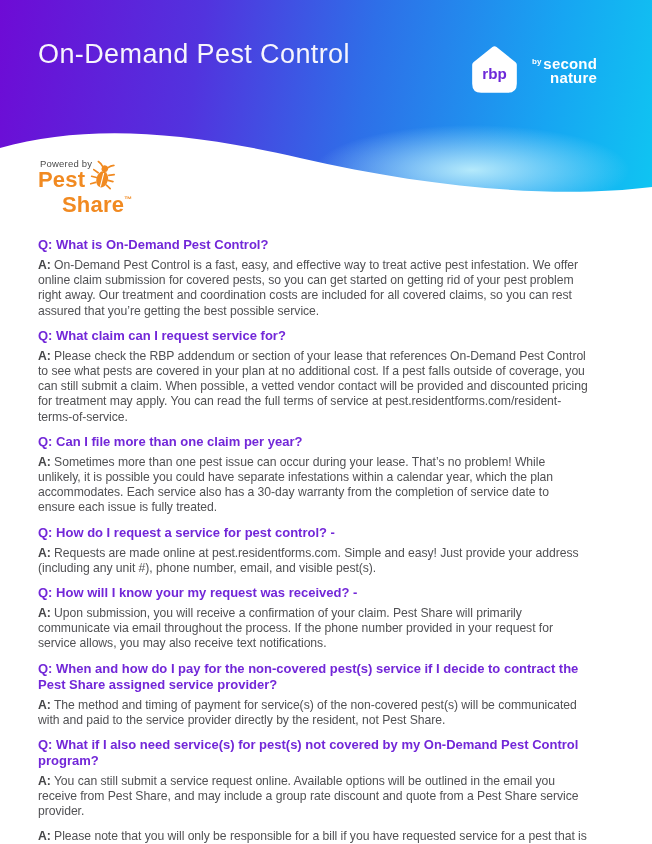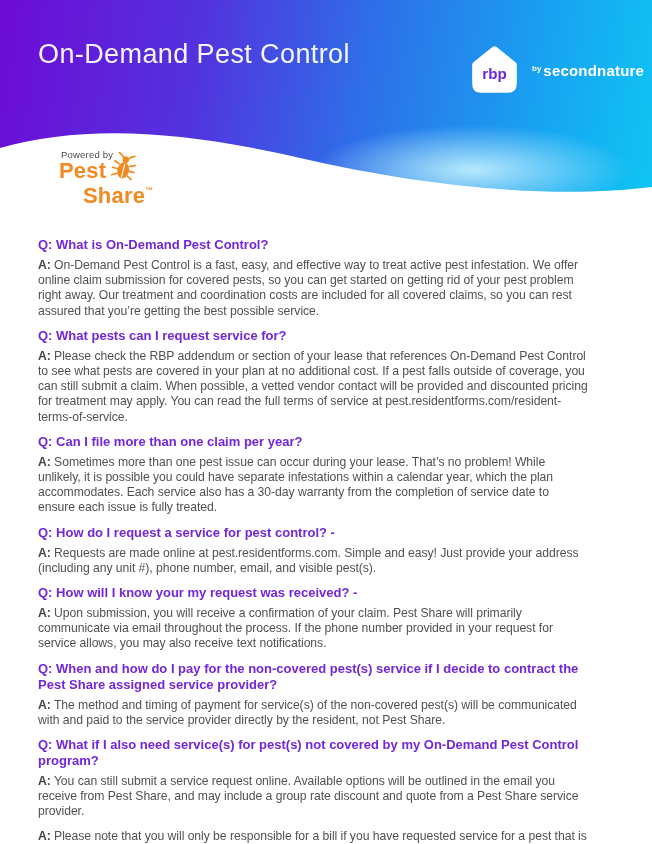--- a/index.html
+++ b/index.html
@@ -23,24 +23,24 @@
   }
   .wave{position:absolute;left:0;top:0;width:652px;height:231px;display:block;}
   .hero-titles{position:absolute;left:38px;top:36px;color:#ffffff;}
   .title1{font-size:27px;font-weight:500;letter-spacing:.4px;line-height:36px;color:#f7f5fc;}
   .title2{font-size:27px;font-weight:800;letter-spacing:.4px;line-height:36px;color:#ffffff;}
 
   
   .brand{position:absolute;left:466px;top:42px;display:flex;align-items:center;gap:9px;}
   .sn{display:flex;align-items:flex-start;color:#ffffff;}
   .sn-by{font-size:8px;font-weight:700;margin-right:2px;}
-  .sn-words{display:flex;flex-direction:row;align-items:flex-end;font-size:15px;font-weight:800;line-height:13.5px;letter-spacing:.2px;}
+  .sn-words{display:flex;flex-direction:column;align-items:flex-end;font-size:15px;font-weight:800;line-height:13.5px;letter-spacing:.2px;}
 
   
-  .powered{position:absolute;left:38px;top:149px;z-index:3;margin-left:21px;}
+  .powered{position:absolute;left:38px;top:158px;z-index:3;}
   .powered-by{font-size:9.5px;color:#4A4A4A;font-weight:500;letter-spacing:.2px;margin-left:2px;}
   .ps-row{display:flex;align-items:center;margin-top:1px;}
   .ps-pest{font-size:22px;font-weight:800;color:#F18A21;line-height:20px;letter-spacing:.2px;}
   .ps-beetle{margin-left:6px;margin-top:-9px;transform:rotate(14deg);}
   .ps-share{font-size:22px;font-weight:800;color:#F18A21;line-height:20px;margin-left:24px;margin-top:0px;letter-spacing:.2px;}
   .ps-tm{font-size:8px;vertical-align:10px;font-weight:700;}
 
   
   .faqs{padding:6px 36px 0 38px;}
   .faq-item{margin:0 0 9px 0;}
@@ -110,21 +110,21 @@
   </header>
 
   <main class="faqs">
 
     <section class="faq-item">
       <h3 class="faq-q"><span>Q:</span> <span>What is On-Demand Pest Control?</span></h3>
       <p class="faq-a"><strong>A:</strong> <span>On-Demand Pest Control is a fast, easy, and effective way to treat active pest infestation. We offer online claim submission for covered pests, so you can get started on getting rid of your pest problem right away. Our treatment and coordination costs are included for all covered claims, so you can rest assured that you’re getting the best possible service.</span></p>
     </section>
 
     <section class="faq-item">
-      <h3 class="faq-q"><span>Q:</span> <span>What pests can I request service for?</span></h3>
+      <h3 class="faq-q"><span>Q:</span> <span>What claim can I request service for?</span></h3>
       <p class="faq-a"><strong>A:</strong> <span>Please check the RBP addendum or section of your lease that references On-Demand Pest Control to see what pests are covered in your plan at no additional cost. If a pest falls outside of coverage, you can still submit a claim. When possible, a vetted vendor contact will be provided and discounted pricing for treatment may apply. You can read the full terms of service at pest.residentforms.com/resident-terms-of-service.</span></p>
     </section>
 
     <section class="faq-item">
       <h3 class="faq-q"><span>Q:</span> <span>Can I file more than one claim per year?</span></h3>
       <p class="faq-a"><strong>A:</strong> <span>Sometimes more than one pest issue can occur during your lease. That’s no problem! While unlikely, it is possible you could have separate infestations within a calendar year, which the plan accommodates. Each service also has a 30-day warranty from the completion of service date to ensure each issue is fully treated.</span></p>
     </section>
 
     <section class="faq-item">
       <h3 class="faq-q"><span>Q:</span> <span>How do I request a service for pest control? -</span></h3>

